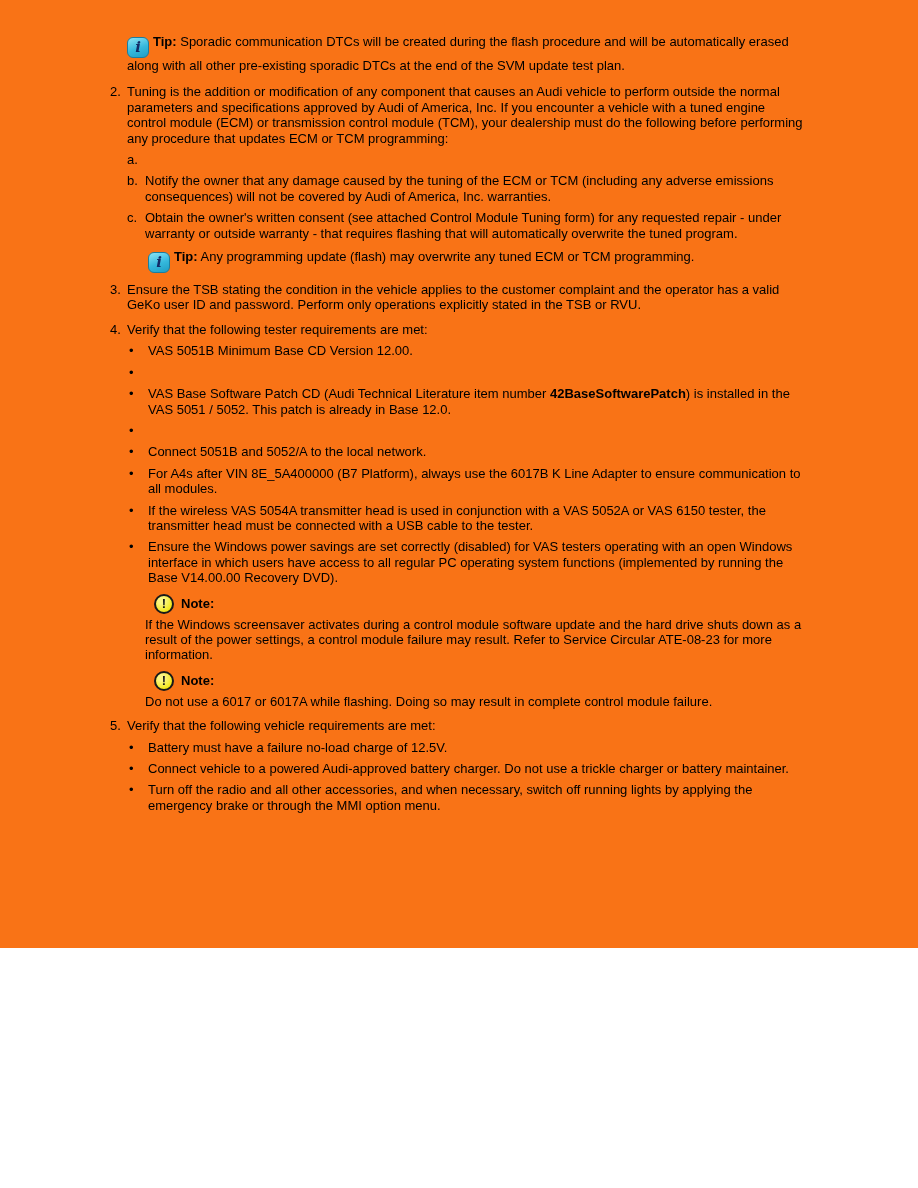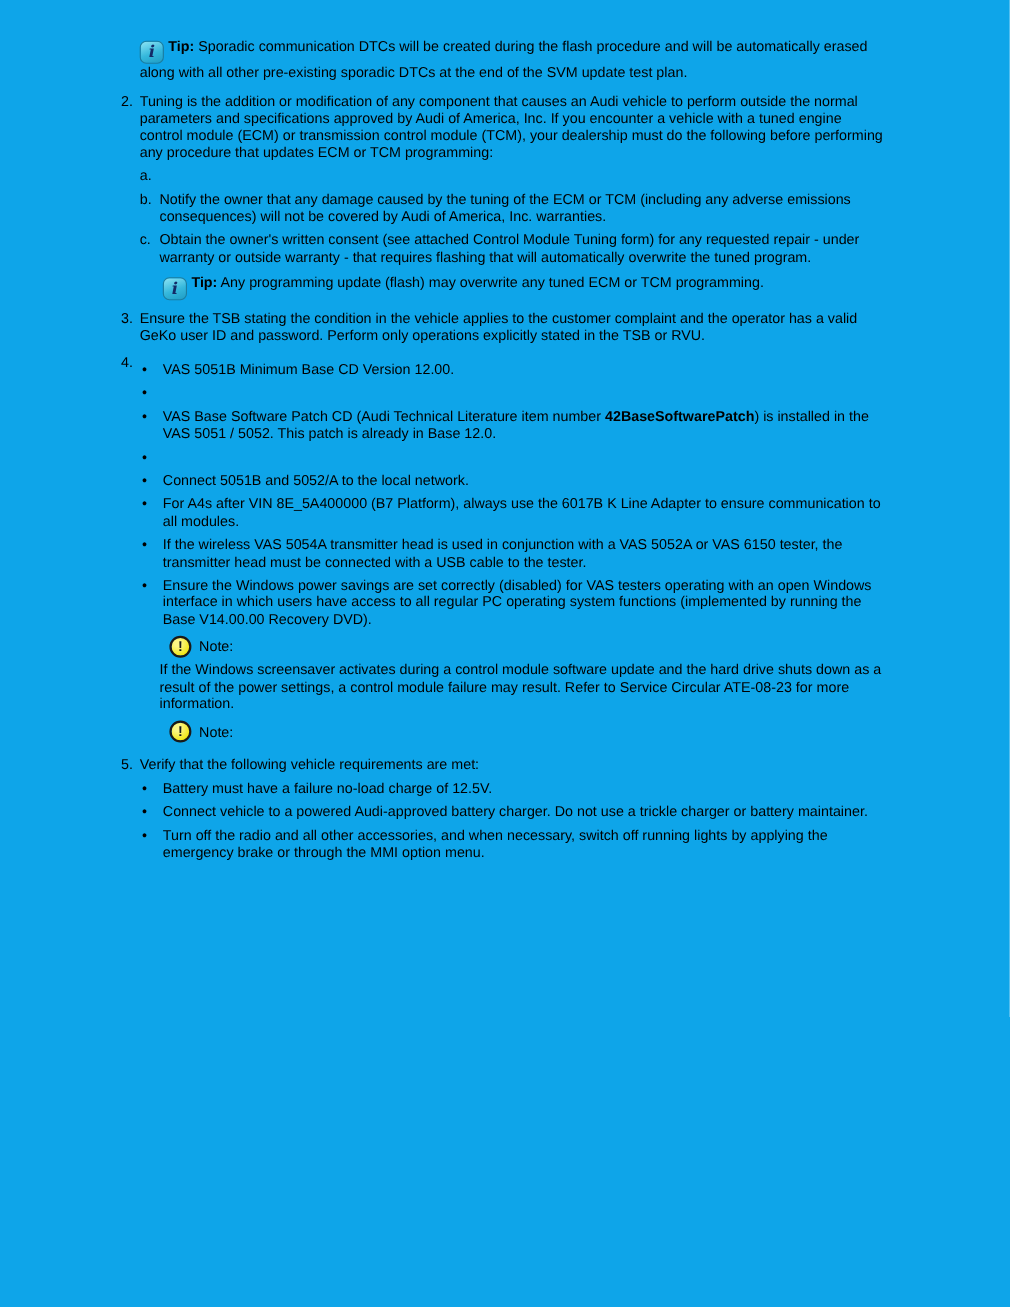--- a/index.html
+++ b/index.html
@@ -7,24 +7,24 @@
     width: 918px;
     background: #ffffff;
     font-family: "Liberation Sans", sans-serif;
     font-size: 13px;
     line-height: 15.4px;
     color: #000000;
   }
   .page {
     box-sizing: border-box;
     width: 918px;
-    height: 1188px;
+    height: 948px;
     overflow: hidden;
     padding: 34px 112px 0 110px;
-    background: #0ea5e9;
+    background: #f97316;
   }
   p { margin: 0; }
   .b { font-weight: bold; }
   .i { }
 
   
   .tip-block { margin-left: 17px; margin-bottom: 11px; }
   .tip-icon {
     display: inline-block;
     box-sizing: border-box;
@@ -68,21 +68,21 @@
     border-radius: 50%;
     background: radial-gradient(circle at 35% 30%, #fbf685 20%, var(--note-bg, #f2e616) 75%);
     border: 2px solid var(--note-border, #1a1a1a);
     color: var(--note-border, #1a1a1a);
     font-weight: bold;
     font-size: 13px;
     line-height: 15px;
     text-align: center;
     margin-right: 7px;
   }
-  .note-label { font-weight: normal; }
+  .note-label { font-weight: bold; }
 </style>
 </head>
 <body>
 
 <div class="page">
 
   <div class="tip-block">
     <p class="rich"><span class="tip-icon">i</span><span class="b">Tip:</span><span> Sporadic communication DTCs will be created during the flash procedure and will be automatically erased along with all other pre-existing sporadic DTCs at the end of the SVM update test plan.</span></p>
   </div>
 
@@ -114,20 +114,21 @@
   <div class="num-item">
     <div class="num">3.</div>
     <div class="num-body">
       <p class="rich"><span>Ensure the TSB stating the condition in the vehicle applies to the customer complaint and the operator has a valid GeKo user ID and password. Perform only operations </span><span class="i">explicitly</span><span> stated in the TSB or RVU.</span></p>
     </div>
   </div>
 
   <div class="num-item">
     <div class="num">4.</div>
     <div class="num-body">
+      <p class="rich"><span>Verify that the following tester requirements are met:</span></p>
 
       <div class="bullet-item">
         <div class="bullet-glyph">•</div>
         <p class="rich"><span>VAS 5051B Minimum Base CD Version 12.00.</span></p>
       </div>
       <div class="bullet-item">
         <div class="bullet-glyph">•</div>
       </div>
       <div class="bullet-item">
         <div class="bullet-glyph">•</div>
@@ -159,20 +160,21 @@
           <span class="note-label">Note:</span>
         </div>
         <p class="rich"><span>If the Windows screensaver activates during a control module software update and the hard drive shuts down as a result of the power settings, a control module failure may result. Refer to Service Circular ATE-08-23 for more information.</span></p>
       </div>
 
       <div class="note-block">
         <div class="note-header">
           <span class="note-icon">!</span>
           <span class="note-label">Note:</span>
         </div>
+        <p class="rich"><span>Do </span><span class="i">not</span><span> use a 6017 or 6017A while flashing. Doing so may result in complete control module failure.</span></p>
       </div>
     </div>
   </div>
 
   <div class="num-item">
     <div class="num">5.</div>
     <div class="num-body">
       <p class="rich"><span>Verify that the following vehicle requirements are met:</span></p>
 
       <div class="bullet-item">

